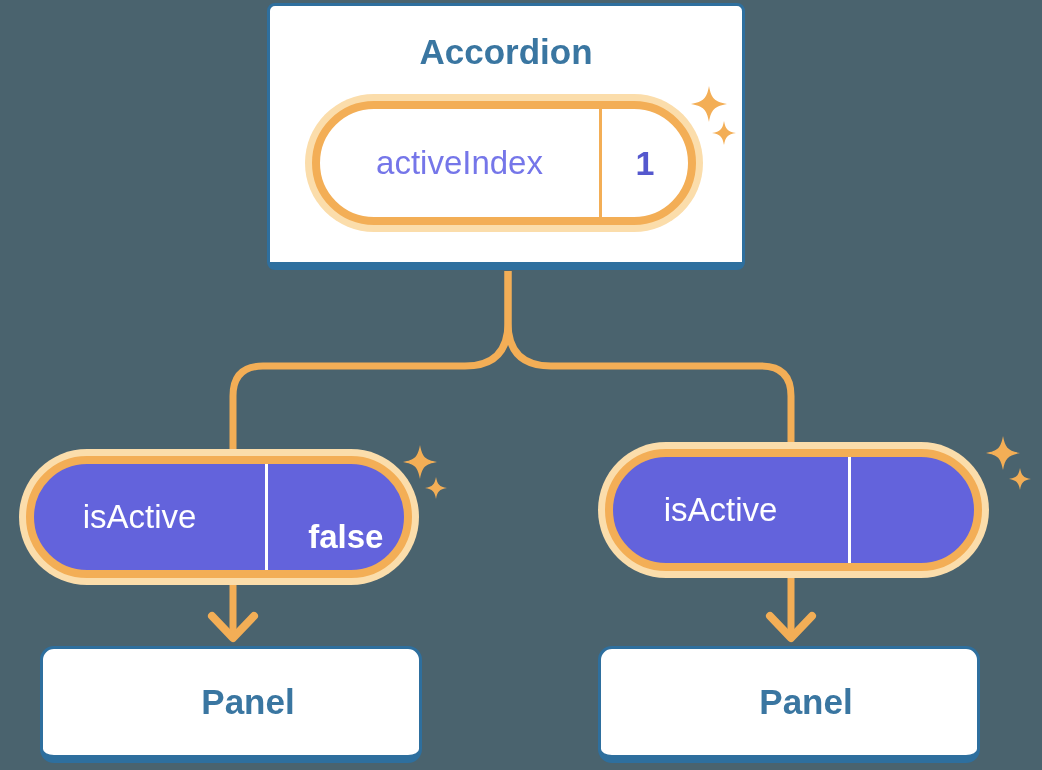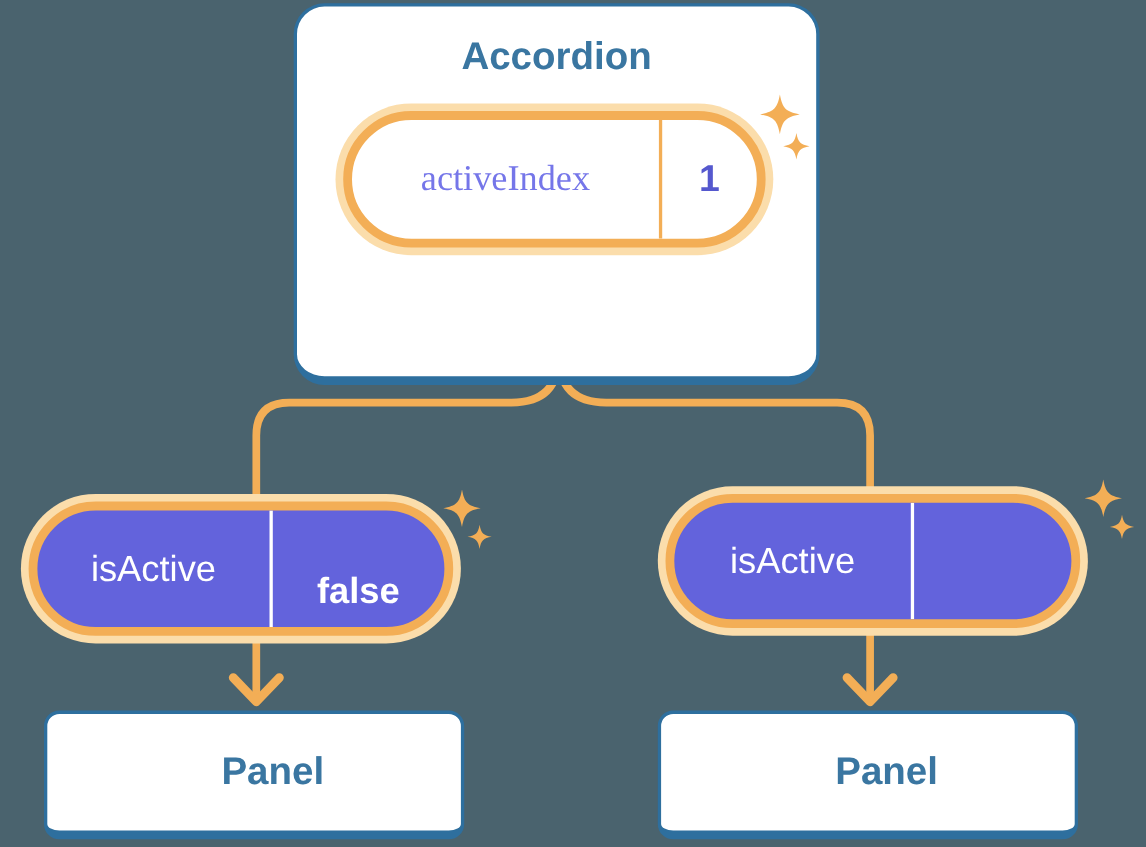--- a/index.html
+++ b/index.html
@@ -42,22 +42,22 @@
 
   
   .card{
     position:absolute;
     background:var(--white);
     border:3px solid var(--blue-border);
     border-bottom-width:8px;
     z-index:1;
   }
   .accordion-card{
-    left:267px;top:3px;width:478px;height:347px;
-    border-radius:28px;
+    left:267px;top:3px;width:478px;height:267px;
+    border-radius:8px;
   }
   .card-title{
     padding-top:26px;
     text-align:center;
     font-size:35px;font-weight:600;
     color:var(--blue-text);
   }
   
   .pill{
     position:absolute;
@@ -67,32 +67,33 @@
     box-shadow:0 0 0 7px var(--orange-glow);
     overflow:hidden;
     z-index:2;
   }
   .state-pill{
     left:42px;top:95px;width:384px;height:124px;
     background:var(--white);
   }
   .prop-pill{
     background:var(--purple);
+    gap:20px;
   }
   .prop-pill-left{
     left:26px;top:456px;width:386px;height:122px;
   }
   .prop-pill-right{
     left:605px;top:449px;width:377px;height:122px;
   }
   .seg{
     display:flex;align-items:center;justify-content:center;
     font-size:33px;
   }
-  .state-pill .seg-label{flex:1;color:var(--purple-label);font-family:Liberation Serif, serif;}
+  .state-pill .seg-label{flex:1;color:var(--purple-label);}
   .state-pill .seg-value{width:86px;color:var(--purple-value);font-weight:700;font-size:34px;}
   .state-pill .pill-divider{width:3px;background:var(--orange);}
   .prop-pill .seg-label{color:var(--white);}
   .prop-pill .seg-value{flex:1;color:var(--white);font-weight:700;margin-top:40px;}
   .prop-pill .pill-divider{width:2.5px;background:var(--white);}
   .prop-pill-left .seg-label{width:211px;}
   .prop-pill-right .seg-label{width:215px;}
 
   
   .panel-card{

